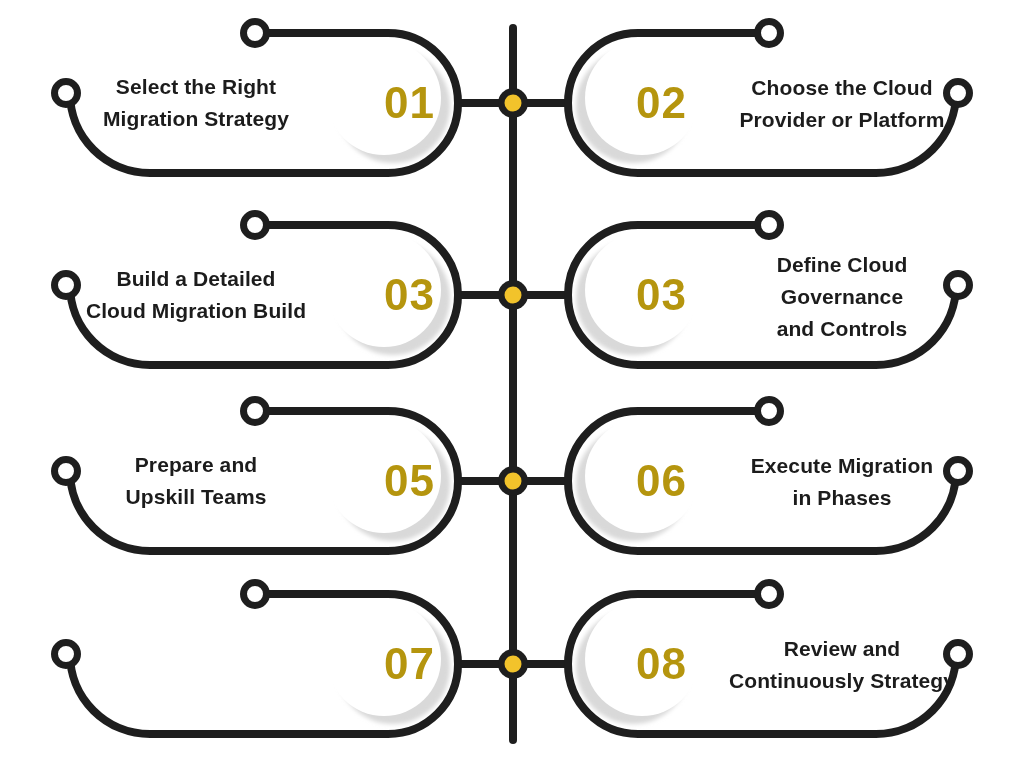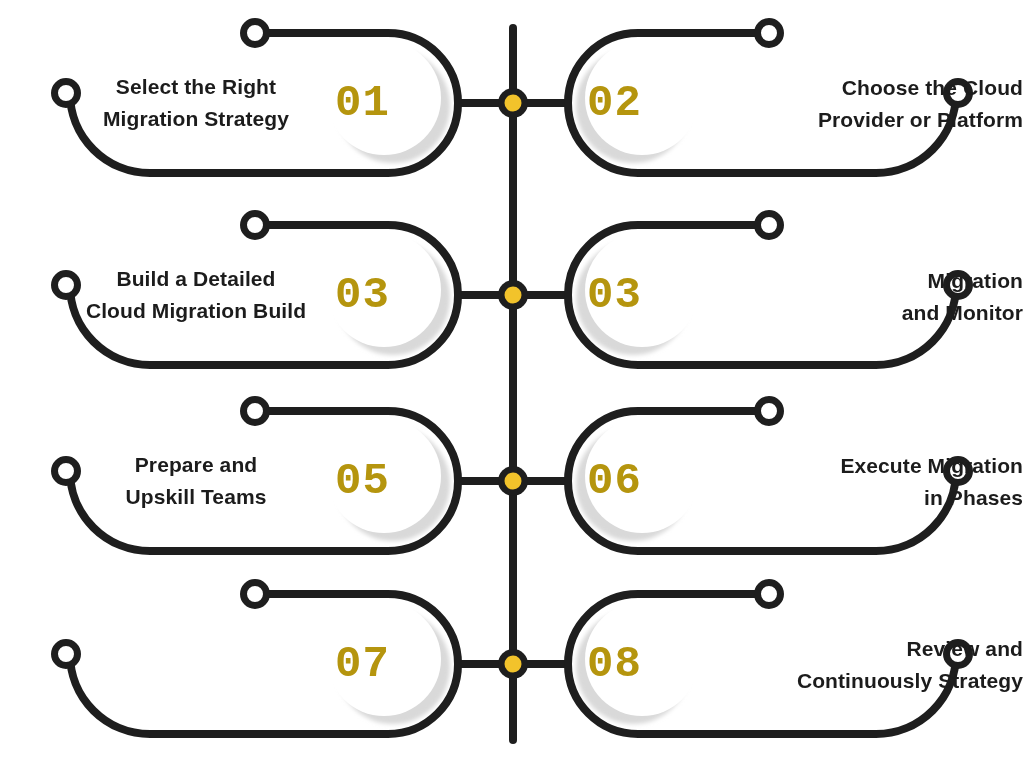--- a/index.html
+++ b/index.html
@@ -38,27 +38,27 @@
   .label {
     position: absolute;
     transform: translateY(-50%);
     font-weight: 700;
     font-size: 21px;
     line-height: 32px;
     letter-spacing: 0.1px;
     color: var(--color-text, #1c1c1c);
   }
   .label.side-left  { left: 70px;  width: 252px; text-align: center; }
-  .label.side-right { left: 733px; width: 290px; text-align: right; }
+  .label.side-right { left: 697px; width: 290px; text-align: center; }
   .num {
     position: absolute;
     transform: translateY(-50%);
     width: 100px;
-    text-align: left;
-    font-family: Liberation Mono, monospace;
+    text-align: right;
+    font-family: Liberation Sans, sans-serif;
     font-weight: 700;
     font-size: 44px;
     letter-spacing: 1px;
     color: var(--color-number, #b5950e);
   }
   .num.side-left  { left: 335px; }
   .num.side-right { left: 587px; }
 </style>
 </head>
 <body>
@@ -174,22 +174,23 @@
   </div>
 
   <div class="num side-left" style="top:295px">03</div>
   <div class="label side-left" style="top:295px">
     <div>Build a Detailed</div>
     <div>Cloud Migration Build</div>
   </div>
 
   <div class="num side-right" style="top:295px">03</div>
   <div class="label side-right" style="top:297px">
-    <div>Migration</div>
-    <div>and Monitor</div>
+    <div>Define Cloud</div>
+    <div>Governance</div>
+    <div>and Controls</div>
   </div>
 
   <div class="num side-left" style="top:481px">05</div>
   <div class="label side-left" style="top:481px">
     <div>Prepare and</div>
     <div>Upskill Teams</div>
   </div>
 
   <div class="num side-right" style="top:481px">06</div>
   <div class="label side-right" style="top:482px">

